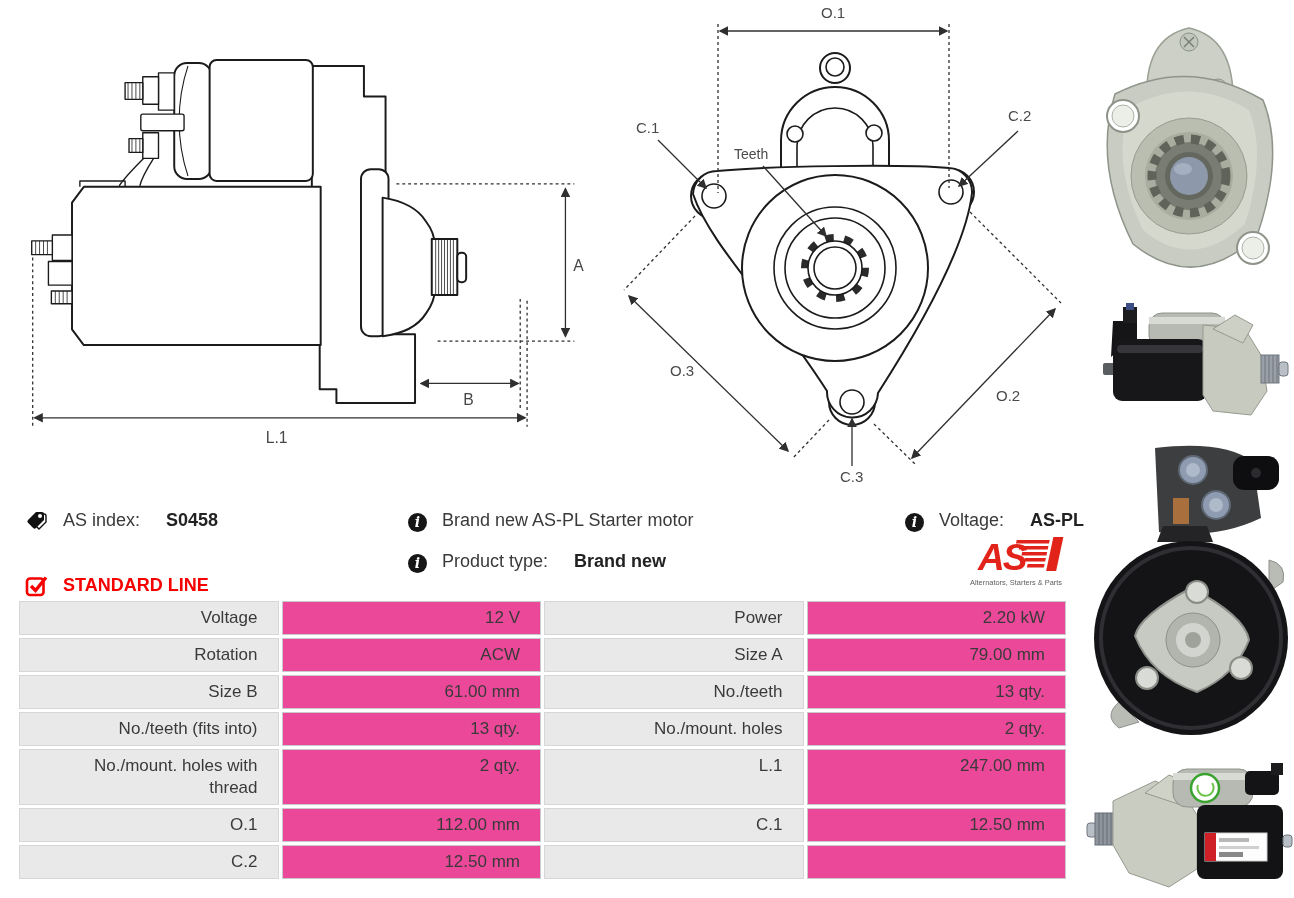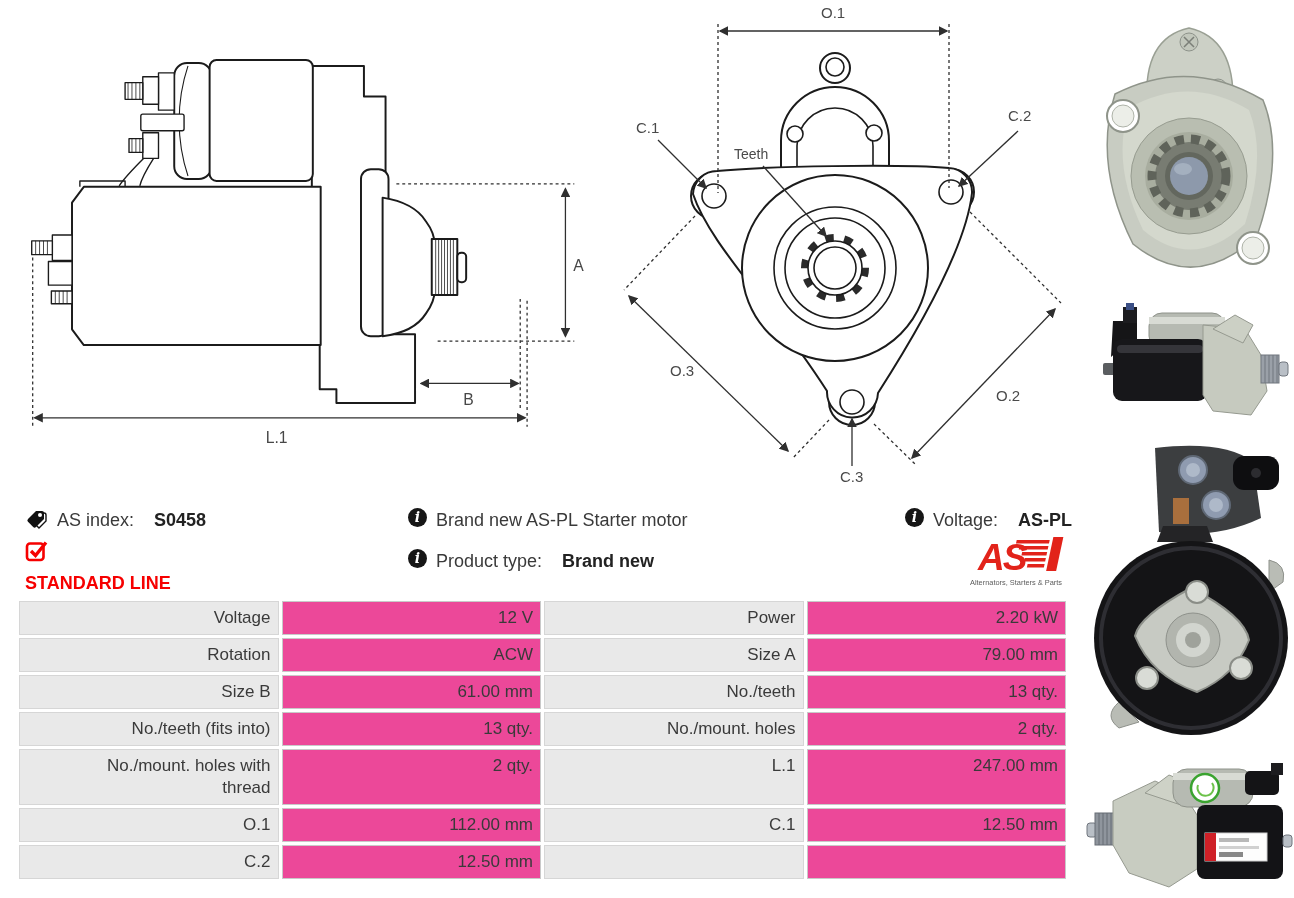--- a/index.html
+++ b/index.html
@@ -11,36 +11,36 @@
   .dw-side{position:absolute;left:15px;top:0;width:575px;height:470px;}
   .dw-front{position:absolute;left:598px;top:0;width:475px;height:500px;}
   .photo{position:absolute;left:1085px;width:209px;}
   .photo-1{top:4px;height:292px;}
   .photo-2{top:299px;height:138px;}
   .photo-3{top:440px;height:309px;}
   .photo-4{top:753px;height:143px;}
 
   
   .inforow{position:absolute;font-size:18px;line-height:24px;white-space:nowrap;
-           display:flex;align-items:flex-start;gap:9px;}
+           display:flex;align-items:flex-end;gap:15px;}
   .inforow b{margin-left:11px;color:#222;}
   .pos-asindex{left:25px;top:508px;}
-  .pos-line{left:25px;top:539px;flex-direction:column;}
+  .pos-line{left:25px;top:573px;}
   .pos-desc{left:408px;top:508px;}
   .pos-ptype{left:408px;top:549px;}
   .pos-producer{left:905px;top:508px;}
   .red{color:#f60000;font-weight:bold;}
   .i-icon{display:inline-block;width:19px;height:19px;border-radius:50%;background:#161616;
           color:#fff;text-align:center;font:italic bold 14px/19px "DejaVu Serif",serif;flex:0 0 auto;}
   .logo-wrap{position:absolute;left:962px;top:534px;width:108px;height:56px;}
 
   
   table.specs{position:absolute;left:16px;top:598px;width:1053px;
               border-collapse:separate;border-spacing:3px;table-layout:fixed;}
-  table.specs td{font-size:17px;line-height:22px;padding:5px 7px;text-align:right;
+  table.specs td{font-size:17px;line-height:22px;padding:5px 20px;text-align:right;
                  vertical-align:top;overflow:hidden;}
   td.lbl{background:#e9e9e9;border:1px solid #d6d6d6;color:#3a3a3a;}
   td.val{background:#ec4899;border:1px solid #c9c9c9;color:#3a3a3a;}
   td.lbl span{display:inline-block;max-width:202px;}
 </style>
 </head>
 <body>
 
 <div class="page">
 

